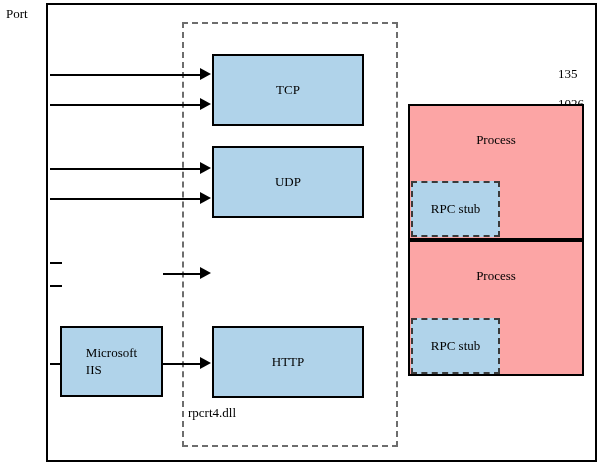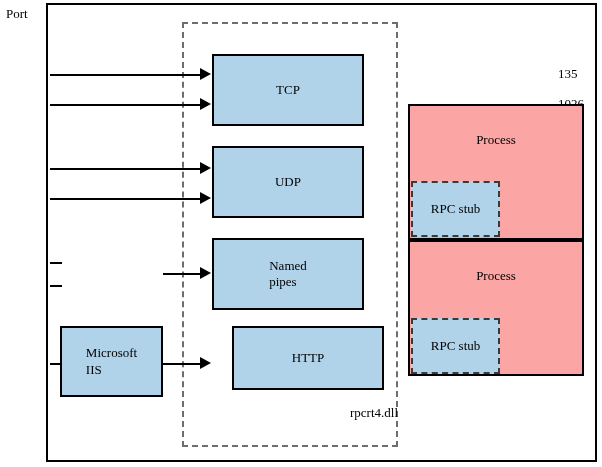--- a/index.html
+++ b/index.html
@@ -44,24 +44,24 @@
     left: 182px;
     top: 22px;
     width: 216px;
     height: 425px;
     border: 2px dashed #6d6d6d;
     box-sizing: border-box;
     background: transparent;
   }
   #rpcrt-label {
     position: absolute;
-    left: 182px;
+    left: 188px;
     top: 405px;
     width: 216px;
-    text-align: right;
+    text-align: left;
     font-size: 13px;
   }
 
   
   .box {
     position: absolute;
     box-sizing: border-box;
     background: #b0d3ea;
     border: 2.5px solid #000000;
     display: flex;
@@ -71,21 +71,21 @@
     color: #000000;
     text-align: left;
     line-height: 1.25;
     white-space: pre-line;
   }
 
   
   #box-tcp        { left: 212px; top: 54px;  width: 152px; height: 72px; }
   #box-udp        { left: 212px; top: 146px; width: 152px; height: 72px; }
   #box-namedpipes { left: 212px; top: 238px; width: 152px; height: 72px; }
-  #box-http       { left: 212px; top: 326px; width: 152px; height: 64px; margin-left: 20px; }
+  #box-http       { left: 212px; top: 326px; width: 152px; height: 72px; }
 
   
   #box-smb        { left: 60px;  top: 238px; width: 103px; height: 70px; }
   #box-iis        { left: 60px;  top: 326px; width: 103px; height: 71px; }
 
   
   .process-box {
     position: absolute;
     box-sizing: border-box;
     background: #fca5a5;
@@ -193,22 +193,20 @@
   <div class="arrowhead" style="left:200px; top:357px;"></div>
 
 
   <div class="box" id="box-iis">Microsoft
 IIS</div>
 
   <div class="box" id="box-tcp">TCP</div>
 
   <div class="box" id="box-udp">UDP</div>
 
-  <div class="box" id="box-namedpipes">Named
-pipes</div>
 
   <div class="box" id="box-http">HTTP</div>
 
   <div class="process-box" id="process-1">
     <div class="process-label">Process</div>
   </div>
 
   <div class="process-box" id="process-2">
     <div class="process-label">Process</div>
   </div>

